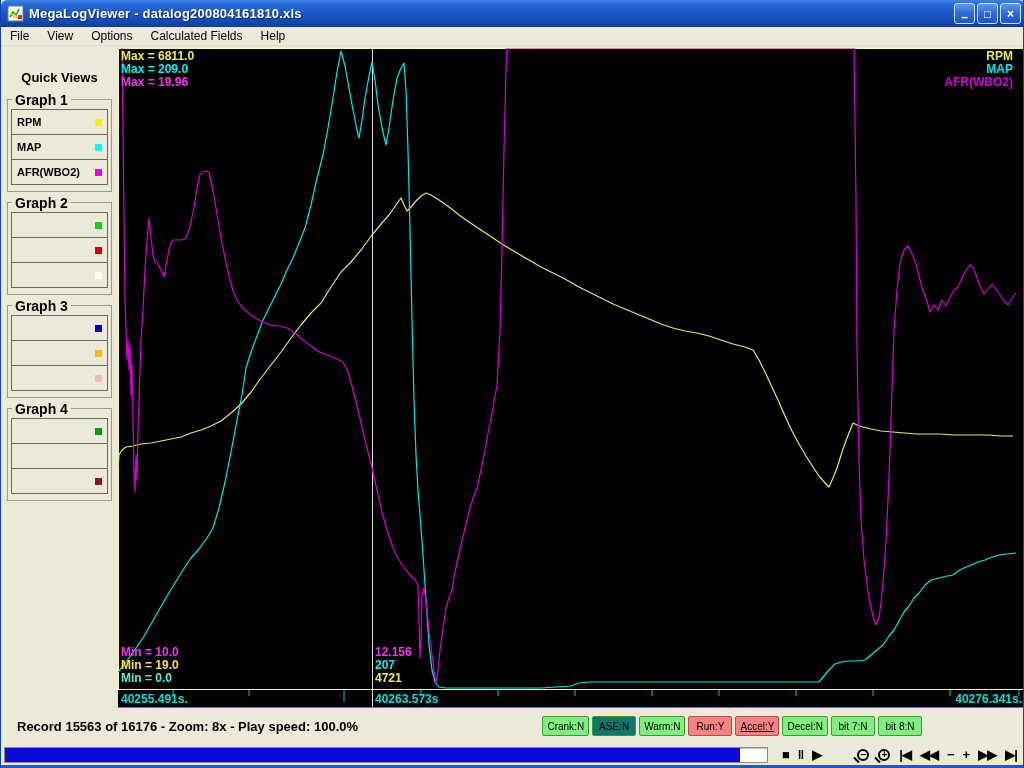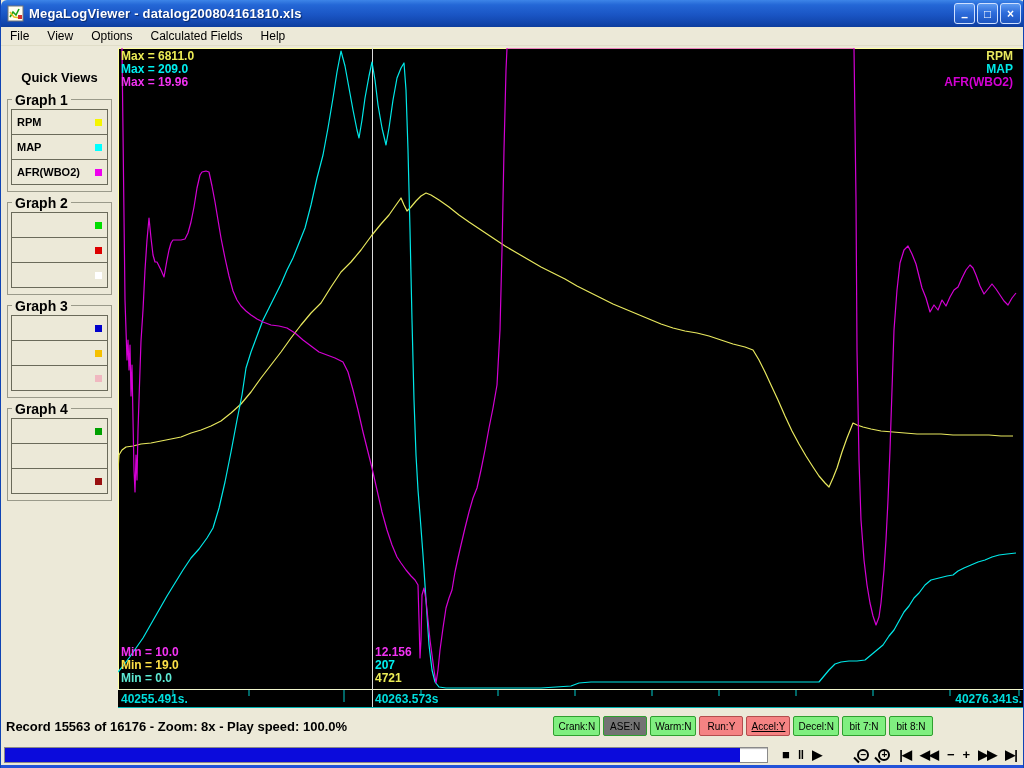--- a/index.html
+++ b/index.html
@@ -38,21 +38,21 @@
   #max-labels{left:3px;top:2px;}
   #legend{right:12px;top:2px;text-align:right;}
   #min-labels{left:3px;top:598px;}
   #cursor-values{left:257px;top:598px;}
   .tlabel{position:absolute;top:644px;font-weight:bold;font-size:12px;}
   #tlabel-left{left:3px;}
   #tlabel-center{left:257px;}
   #tlabel-right{right:3px;}
   
   .statusbar{position:absolute;left:0;top:708px;width:936px;height:36px;display:flex;align-items:center;
-    padding:0 3px;background:#ece9d8;}
+    padding:0 14px;background:#ece9d8;}
   .record{font-weight:bold;font-size:13px;color:#000;margin-left:2px;}
   .chips{margin-left:auto;display:flex;gap:3px;margin-right:1px;}
   .chip{height:20px;min-width:44px;padding:0 4px;display:flex;align-items:center;justify-content:center;
     font-size:10px;color:#000;border-radius:2px;}
   
   .transport{position:absolute;left:0;top:744px;width:1024px;height:21px;display:flex;align-items:center;padding:0 3px;}
   .progress{width:764px;height:16px;border:1px solid #8a8a8a;background:#fff;box-shadow:inset 1px 1px 1px #bbb;}
   .progress .fill{height:100%;background:#0b0bdc;}
   .tbtns{display:flex;align-items:center;gap:9px;margin-left:14px;}
   .tbtn{font-weight:bold;font-size:13px;color:#000;line-height:1;display:flex;align-items:center;letter-spacing:-1px;}
@@ -195,21 +195,21 @@
       <span id="tlabel-left" class="tlabel" style="color: rgb(0, 222, 222);">40255.491s.</span>
       <span id="tlabel-center" class="tlabel" style="color: rgb(0, 222, 222);">40263.573s</span>
       <span id="tlabel-right" class="tlabel" style="color: rgb(0, 222, 222);">40276.341s.</span>
     </div>
   </div>
 
   <div class="statusbar">
     <span class="record">Record 15563 of 16176 - Zoom: 8x - Play speed: 100.0%</span>
     <div class="chips">
         <span class="chip" style="background: rgb(128, 239, 128); border: 1px solid rgb(47, 159, 47);">Crank:N</span>
-        <span class="chip" style="background: #737373; border: 1px solid rgb(47, 159, 47);">ASE:N</span>
+        <span class="chip" style="background: #0f766e; border: 1px solid rgb(47, 159, 47);">ASE:N</span>
         <span class="chip" style="background: rgb(128, 239, 128); border: 1px solid rgb(47, 159, 47);">Warm:N</span>
         <span class="chip" style="background: rgb(245, 131, 131); border: 1px solid rgb(179, 77, 77);">Run:Y</span>
         <span class="chip" style="background: rgb(245, 131, 131); border: 1px solid rgb(179, 77, 77); text-decoration: underline;">Accel:Y</span>
         <span class="chip" style="background: rgb(128, 239, 128); border: 1px solid rgb(47, 159, 47);">Decel:N</span>
         <span class="chip" style="background: rgb(128, 239, 128); border: 1px solid rgb(47, 159, 47);">bit 7:N</span>
         <span class="chip" style="background: rgb(128, 239, 128); border: 1px solid rgb(47, 159, 47);">bit 8:N</span>
       </div>
   </div>
 
   <div class="transport">

